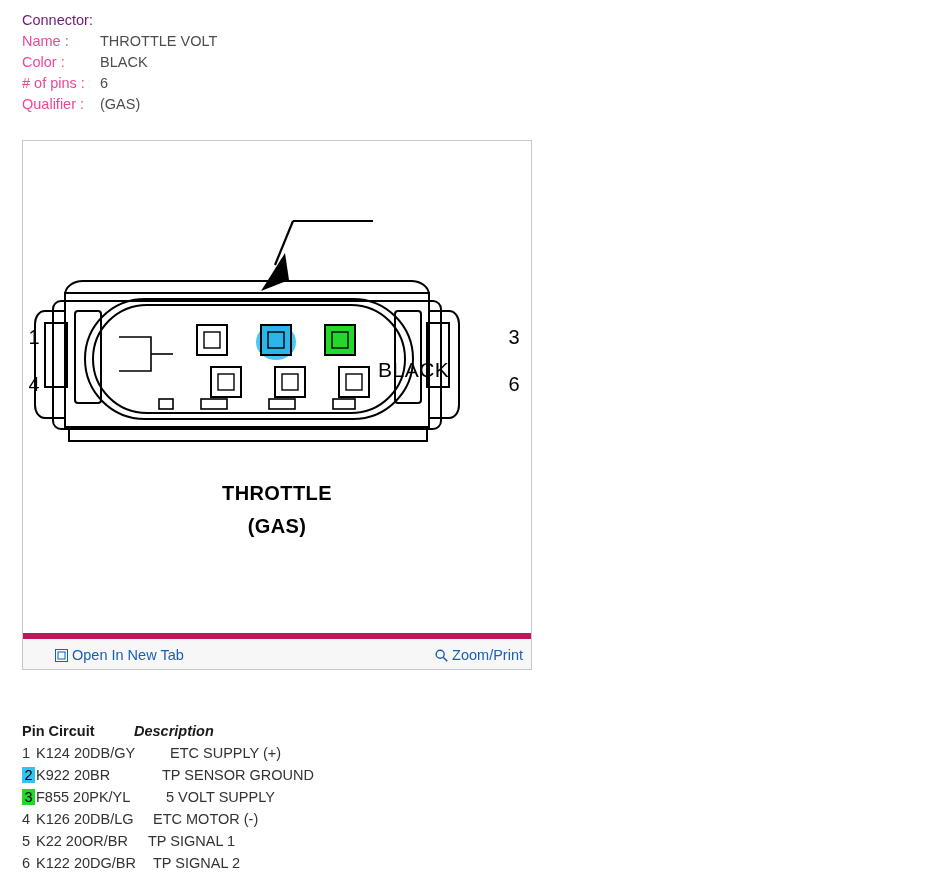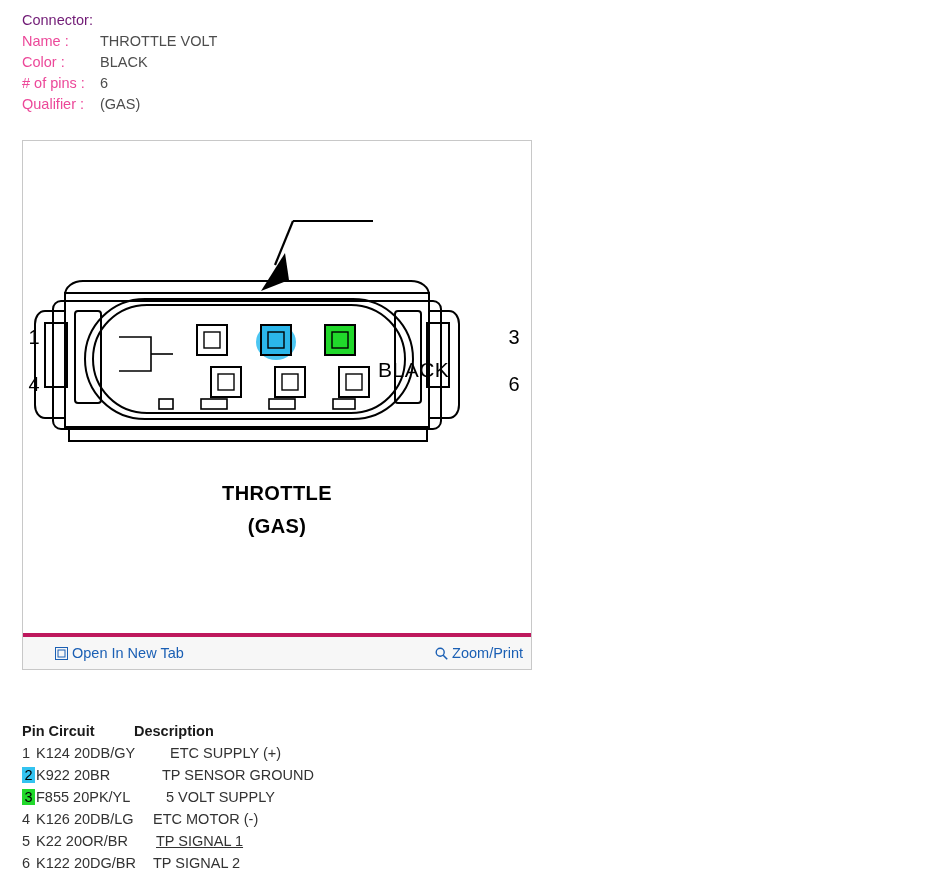--- a/index.html
+++ b/index.html
@@ -52,21 +52,21 @@
     position: absolute;
     left: 0;
     top: 0;
   }
   .panel-footer {
     position: absolute;
     left: 0;
     bottom: 0;
     width: 100%;
     height: 36px;
-    border-top: 4px solid #be185d;
+    border-top: 6px solid #be185d;
     background: #f7f7f7;
     box-sizing: border-box;
   }
   .footer-link {
     position: absolute;
     top: 8px;
     font-size: 14.5px;
     color: #1a5fb4;
     text-decoration: none;
     cursor: pointer;
@@ -88,21 +88,21 @@
     font-size: 14.5px;
     color: #333333;
   }
   .pintable-head {
     font-weight: bold;
     color: #1a1a1a;
     height: 22px;
     position: relative;
   }
   .col-pincircuit { position: absolute; left: 0; }
-  .col-desc { position: absolute; left: 112px; }
+  .col-desc { position: absolute; left: 112px; font-style: italic; }
   .pin-row {
     height: 22px;
     position: relative;
     white-space: nowrap;
   }
   .pin-num {
     display: inline-block;
     width: 14px;
     text-align: left;
   }
@@ -276,20 +276,20 @@
     <span class="pin-desc" style="left:144px;">5 VOLT SUPPLY</span>
   </div>
 
   <div class="pin-row">
     <span class="pin-num">4</span><span class="pin-circuit">K126 20DB/LG</span>
     <span class="pin-desc" style="left:131px;">ETC MOTOR (-)</span>
   </div>
 
   <div class="pin-row">
     <span class="pin-num">5</span><span class="pin-circuit">K22 20OR/BR</span>
-    <span class="pin-desc" style="left:134px;text-decoration:underline;">TP SIGNAL 1</span>
+    <span class="pin-desc" style="left:126px;">TP SIGNAL 1</span>
   </div>
 
   <div class="pin-row">
     <span class="pin-num">6</span><span class="pin-circuit">K122 20DG/BR</span>
     <span class="pin-desc" style="left:131px;">TP SIGNAL 2</span>
   </div>
 </div>
 
 </body></html>

